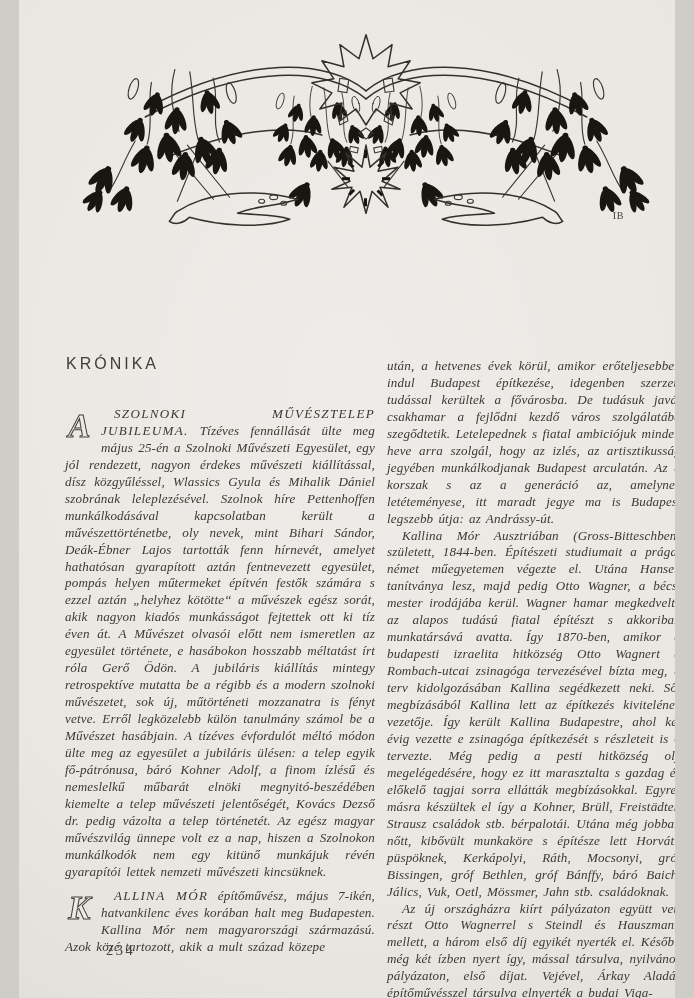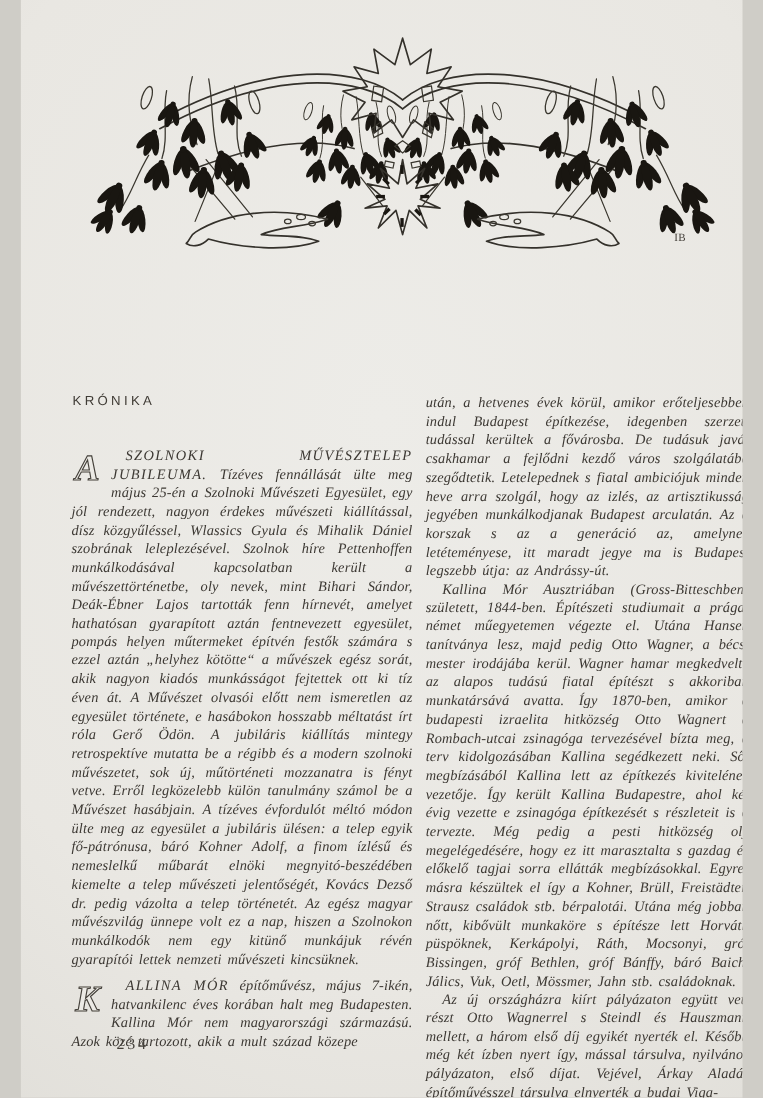--- a/index.html
+++ b/index.html
@@ -28,21 +28,21 @@
     letter-spacing:0.15px; word-spacing:1.7px;
     color:#3c3833;
   }
   .col p { margin:0;font-style:italic; }
   .col-left  { left:46px;  top:356px; width:310px; }
   .col-right { left:368px; top:358px; width:294px; }
   .col-right p + p { text-indent:15px; }
 
   .kronika {
     font-family:"Liberation Sans", sans-serif;
-    font-size:12px; font-weight:500;
+    font-size:16px; font-weight:500;
     letter-spacing:3px; color:#403c36;
     margin:0 0 33px 1px;
   }
 
   .article2 { margin-top:7px !important; }
 
   .dropcap {
     float:left; width:29px; height:36px; margin:2px 7px 0 0;
   }
   .dc-text {

